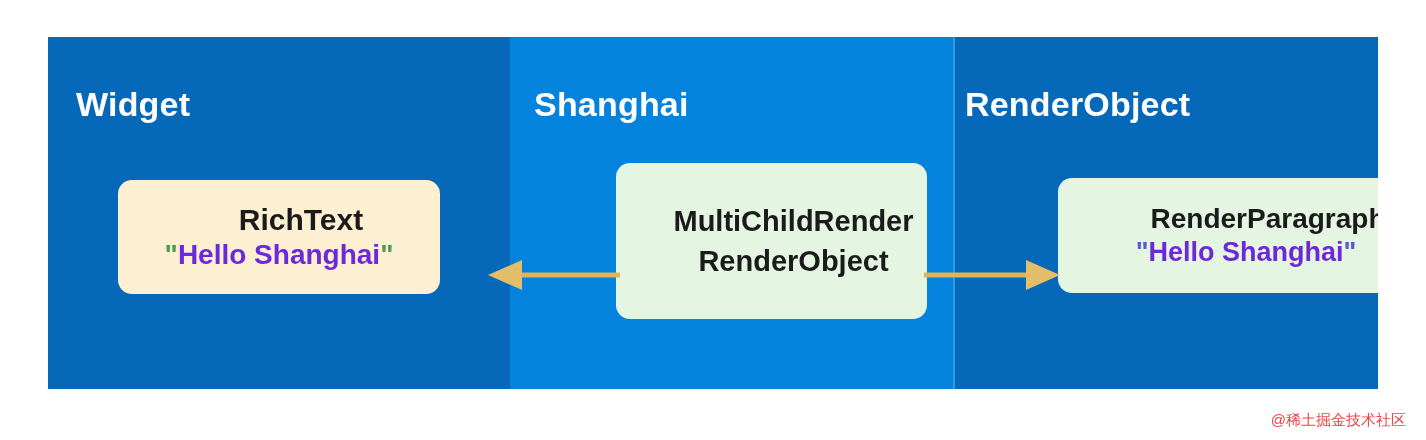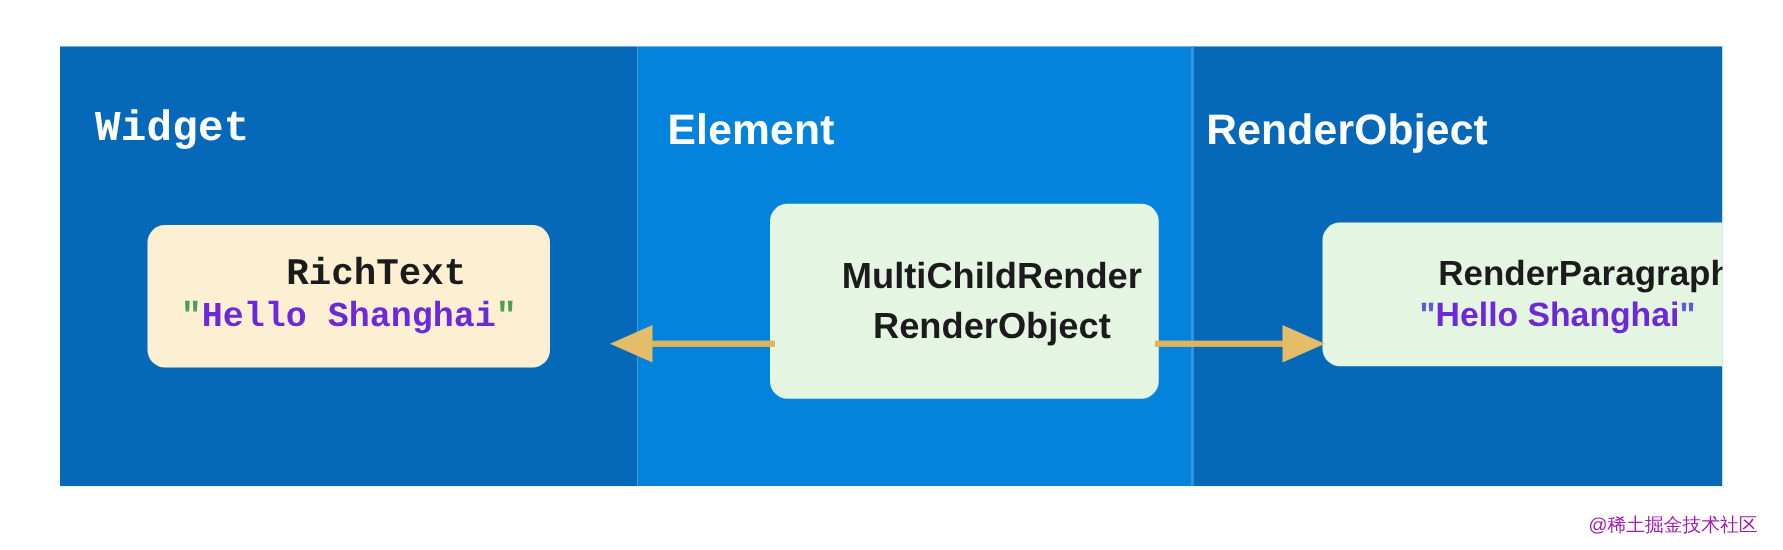--- a/index.html
+++ b/index.html
@@ -34,21 +34,20 @@
 
   .column {
     position: absolute;
     top: 0;
     height: 352px;
   }
   .col-widget {
     left: 0;
     width: 462px;
     background: #0668b8;
-    font-family: Liberation Mono, monospace;
   }
   .col-element {
     left: 462px;
     width: 443px;
     background: #0383db;
   }
   .col-renderobject {
     left: 905px;
     width: 425px;
     background: #0668b8;
@@ -154,42 +153,42 @@
     width: 136px;
   }
   .arrow svg { display: block; }
 
   
   #watermark {
     position: absolute;
     right: 20px;
     bottom: 10px;
     font-size: 15px;
-    color: #a21caf;
+    color: #ef4444;
     white-space: nowrap;
   }
 </style>
 </head>
 <body>
 
 <div id="diagram-root">
 
   <div class="panel">
 
     <div class="column col-widget">
       <div class="col-title">Widget</div>
 
       <div class="node" id="node-richtext">
         <div class="node-title">RichText</div>
         <div class="node-sub"><span class="qt">"</span><span class="txt">Hello Shanghai</span><span class="qt">"</span></div>
       </div>
     </div>
 
     <div class="column col-element">
-      <div class="col-title">Element</div>
+      <div class="col-title">Shanghai</div>
 
       <div class="node" id="node-mcroe">
         <div class="node-title">MultiChildRender</div>
         <div class="node-title">RenderObject</div>
       </div>
     </div>
 
     <div class="column col-renderobject">
       <div class="col-title">RenderObject</div>
 

